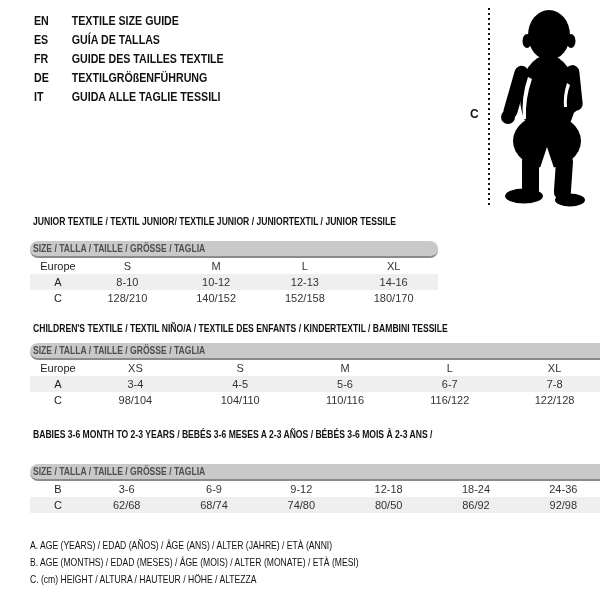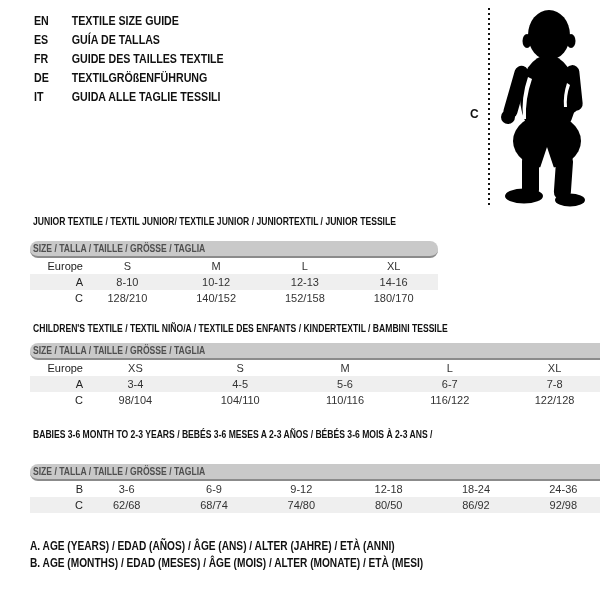--- a/index.html
+++ b/index.html
@@ -26,27 +26,27 @@
   .tbl-title { position:absolute; left:21px; font-size:11px; font-weight:bold; line-height:13px; }
   .tbl-title .tline { height:21px; line-height:21px; }
 
   
   .size-table { position:absolute; left:18px; }
   .size-bar { height:15px; line-height:15px; background:#c9c9c9; border-bottom:2px solid #8b8b8b;
               padding-left:3px; font-size:11px; font-weight:bold; color:#4f4f4f;border-radius:8px; }
   table.sizes { width:100%; border-collapse:collapse; table-layout:fixed;
                 font-size:11px; color:#333; }
   table.sizes th, table.sizes td { height:16px; padding:0; font-weight:normal; text-align:center; line-height:16px; }
-  table.sizes th { text-align:right; padding-left:3px; color:#222; }
+  table.sizes th { text-align:center; padding-left:3px; color:#222; }
   table.sizes tr.alt { background:#efefef; }
   col.lbl { width:53px; }
   .w1 { width:408px; } .w2 { width:577px; }
 
   
-  .legend { position:absolute; left:18px; top:537px; font-size:13px; font-weight:bold; }
+  .legend { position:absolute; left:18px; top:537px; font-size:11px; font-weight:normal; }
   .legend .line { height:17px; line-height:17px; }
 </style>
 </head>
 <body>
 
 <div class="page">
 
   <div class="lang">
     <div class="lang-row">
       <span class="lang-code">EN</span>
@@ -223,15 +223,18 @@
       </table>
   </div>
 
   <div class="legend">
     <div class="line">
       <span class="cond">A. AGE (YEARS) / EDAD (AÑOS) / ÂGE (ANS) / ALTER (JAHRE) / ETÀ (ANNI)</span>
     </div>
     <div class="line">
       <span class="cond">B. AGE (MONTHS) / EDAD (MESES) / ÂGE (MOIS) / ALTER (MONATE) / ETÀ (MESI)</span>
     </div>
+    <div class="line">
+      <span class="cond">C. (cm) HEIGHT / ALTURA / HAUTEUR / HÖHE / ALTEZZA</span>
+    </div>
   </div>
 
 </div>
 
 </body></html>

